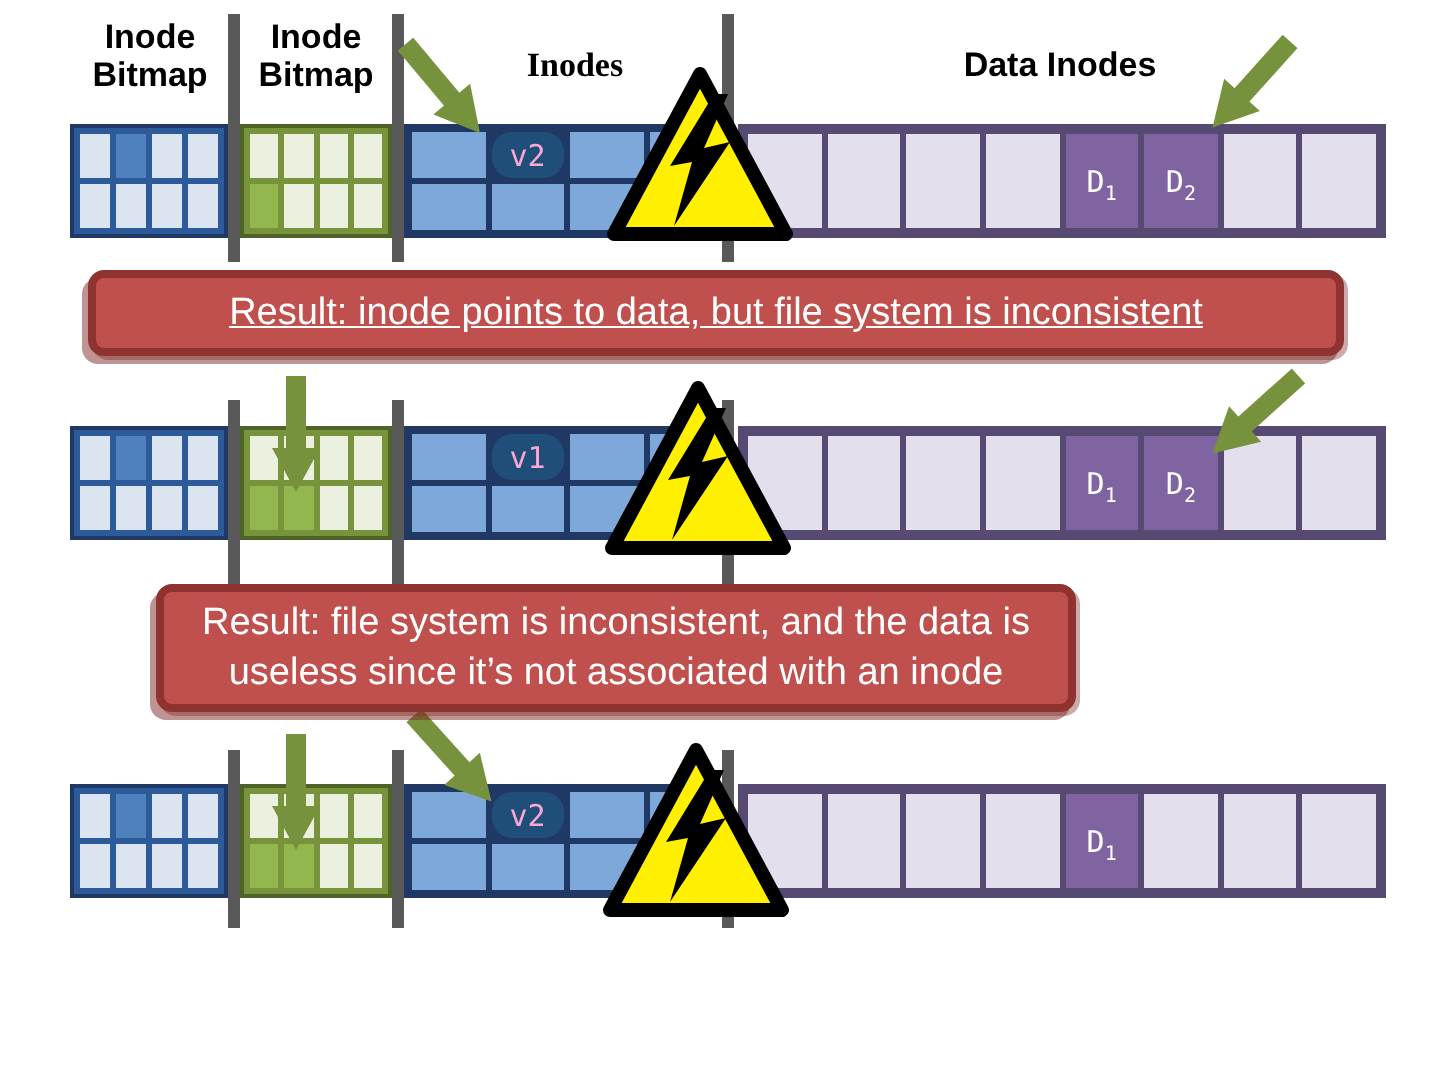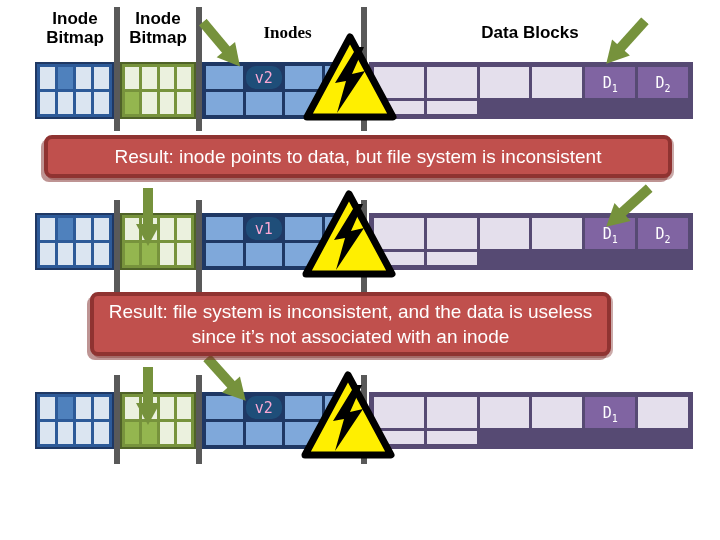--- a/index.html
+++ b/index.html
@@ -55,21 +55,21 @@
     gap:3px;padding:3px;background:var(--bitmap_green_grid);border:2px solid var(--bitmap_green_border);}
   .data-bitmap .cell{background:var(--bitmap_green_light);}
   .data-bitmap .cell.on{background:var(--bitmap_green_dark);}
 
   .inodes-grid{left:202px;width:163px;height:57px;grid-template-columns:repeat(4,1fr);grid-template-rows:1fr 1fr;
     gap:3px;padding:2px;background:var(--inode_grid);border:2px solid var(--inode_grid);}
   .inodes-grid .cell{background:var(--inode_cell);}
   .inodes-grid .cell.on{background:var(--inode_cell_dark);color:#f9a8d4;
     font:15px "DejaVu Sans Mono",monospace;display:flex;align-items:center;justify-content:center;border-radius:10px;}
 
-  .datablocks-grid{left:369px;width:324px;height:57px;grid-template-columns:repeat(6,1fr);
+  .datablocks-grid{left:369px;width:324px;height:57px;grid-template-columns:repeat(8,1fr);
     gap:3px;padding:3px;background:var(--datablock_grid);border:2px solid var(--datablock_grid);}
   .datablocks-grid .cell{background:var(--datablock_light);}
   .datablocks-grid .cell.on{background:var(--datablock_dark);color:#fff;
     font:15px "DejaVu Sans Mono",monospace;display:flex;align-items:center;justify-content:center;}
   .datablocks-grid sub{font-size:10px;line-height:0;}
 
   .warning{position:absolute;width:100px;height:94px;z-index:3;}
   .w1{left:300px;top:30px;} .w2{left:299px;top:187px;} .w3{left:298px;top:368px;}
   .warning .tri{fill:var(--warning_yellow);stroke:var(--warning_black);stroke-width:7;stroke-linejoin:round;}
   .warning .bolt{fill:var(--warning_black);}
@@ -80,39 +80,39 @@
   .a-r1-data{left:612px;top:13px;transform:rotate(42deg);}
   .a-r2-bitmap{left:135px;top:188px;}
   .a-r2-data{left:614px;top:178px;transform:rotate(48deg);}
   .a-r3-bitmap{left:135px;top:367px;}
   .a-r3-inode{left:214px;top:350px;transform:rotate(-42deg);}
 
   .banner{position:absolute;box-sizing:border-box;z-index:5;background:var(--banner_fill);
     border:4px solid var(--banner_border);border-radius:8px;box-shadow:-3px 4px 0 rgba(125,42,40,0.5),2px 2px 0 rgba(125,42,40,0.4);
     color:var(--banner_text);font-size:19px;line-height:25px;display:flex;align-items:center;justify-content:center;
     text-align:center;padding:2px 10px;}
-  .b1{left:44px;top:135px;width:628px;height:43px;}
-  .b2{left:90px;top:292px;width:521px;height:64px;}
+  .b1{left:44px;top:135px;width:628px;height:43px;text-decoration:underline;}
+  .b2{left:78px;top:292px;width:460px;height:64px;}
   .b3{left:100px;top:467px;width:512px;height:67px;}
 </style>
 </head>
 <body>
 
 <div id="slide">
 
   <div class="lbl lbl-inode-bitmap">
     <div>Inode</div>
     <div>Bitmap</div>
   </div>
   <div class="lbl lbl-data-bitmap">
     <div>Inode</div>
     <div>Bitmap</div>
   </div>
   <div class="lbl lbl-inodes">Inodes</div>
-  <div class="lbl lbl-datablocks">Data Blocks</div>
+  <div class="lbl lbl-datablocks">Data Inodes</div>
 
   <div class="divider d1 dv-r1"></div>
   <div class="divider d2 dv-r1"></div>
   <div class="divider d3 dv-r1"></div>
   <div class="divider d1 dv-r2"></div>
   <div class="divider d2 dv-r2"></div>
   <div class="divider d3 dv-r2"></div>
   <div class="divider d1 dv-r3"></div>
   <div class="divider d2 dv-r3"></div>
   <div class="divider d3 dv-r3"></div>

